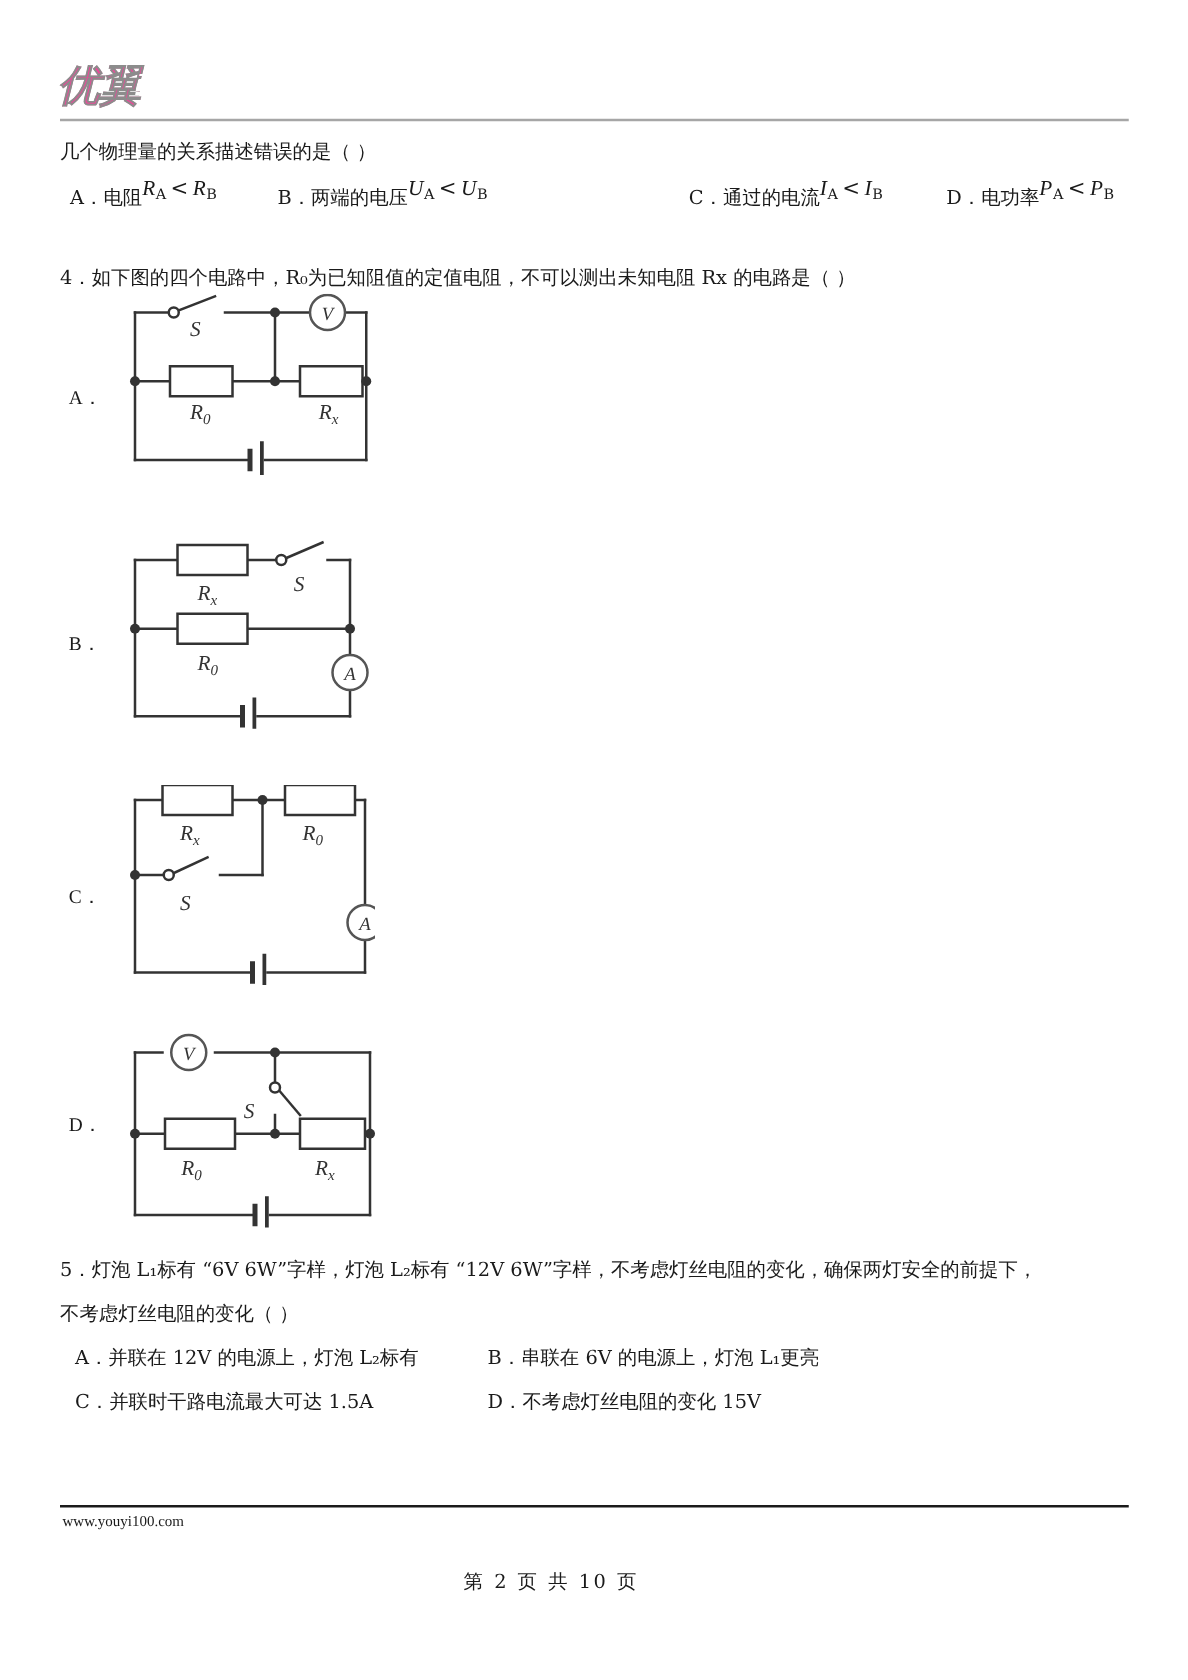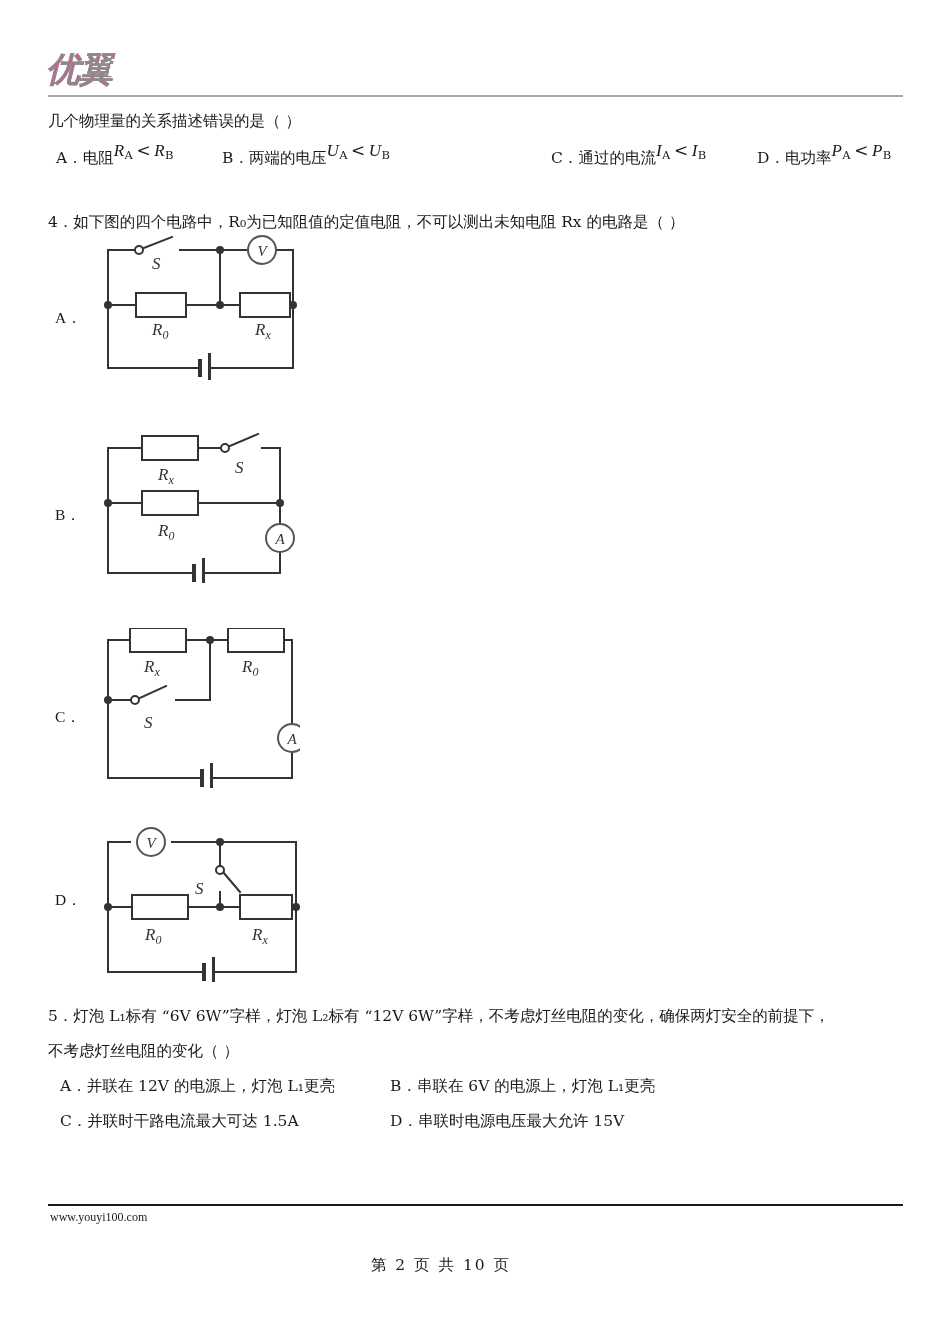--- a/index.html
+++ b/index.html
@@ -376,23 +376,23 @@
 
       <text x="95" y="72" font-family="Liberation Serif, serif" font-size="17" font-style="italic" fill="#333">S</text>
       <text x="45" y="118" font-family="Liberation Serif, serif" font-size="17" font-style="italic" fill="#333"><tspan>R</tspan><tspan font-size="12" dy="4">0</tspan></text>
       <text x="152" y="118" font-family="Liberation Serif, serif" font-size="17" font-style="italic" fill="#333"><tspan>R</tspan><tspan font-size="12" dy="4">x</tspan></text>
     </svg>
   </div>
 
   <div class="q-line cn" style="left:48px; top:1005px;">5．灯泡 L₁标有 “6V 6W”字样，灯泡 L₂标有 “12V 6W”字样，不考虑灯丝电阻的变化，确保两灯安全的前提下，</div>
   <div class="q-line cn" style="left:48px; top:1040px;">不考虑灯丝电阻的变化（      ）</div>
 
-  <div class="q-line cn" style="left:60px; top:1075px;">A．并联在 12V 的电源上，灯泡 L₁更亮</div>
+  <div class="q-line cn" style="left:60px; top:1075px;">A．并联在 12V 的电源上，灯泡 L₂标有</div>
   <div class="q-line cn" style="left:390px; top:1075px;">B．串联在 6V 的电源上，灯泡 L₁更亮</div>
   <div class="q-line cn" style="left:60px; top:1110px;">C．并联时干路电流最大可达 1.5A</div>
-  <div class="q-line cn" style="left:390px; top:1110px;">D．串联时电源电压最大允许 15V</div>
+  <div class="q-line cn" style="left:390px; top:1110px;">D．不考虑灯丝电阻的变化 15V</div>
 
 
   <div class="footer-rule"></div>
   <div class="footer-url">www.youyi100.com</div>
   <div class="footer-page">第 2 页 共 10 页</div>
 
 </div>
 
 </body></html>

